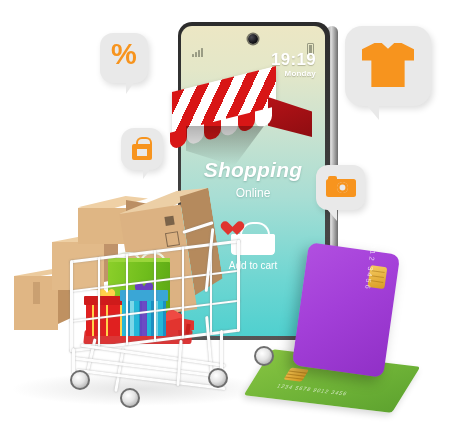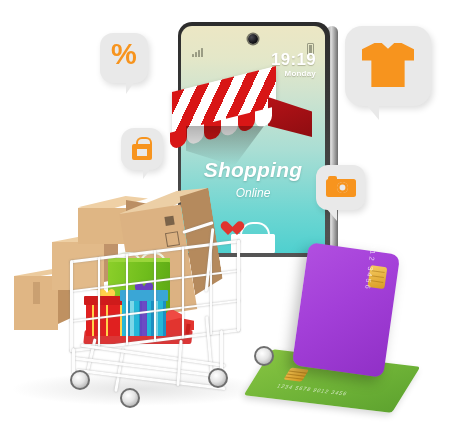--- a/index.html
+++ b/index.html
@@ -1,21 +1,21 @@
 <!DOCTYPE html>
 <html><head>
 <meta charset="utf-8">
 <style>
   html,body{margin:0;padding:0;background:#fff;}
   body{width:453px;height:426px;overflow:hidden;font-family:"Liberation Sans",sans-serif;}
   #scene{position:relative;width:453px;height:426px;background:#ffffff;}
   .abs{position:absolute;}
 
   
-  #phone-wrap{left:178px;top:22px;width:152px;height:235px;}
+  #phone-wrap{left:178px;top:22px;width:152px;height:318px;}
   #phone-body{position:absolute;inset:0;border-radius:14px 14px 8px 8px;
     background:linear-gradient(180deg,#2c2c2c 0%,#3a3a3a 40%,#555 100%);}
   #phone-edge{position:absolute;right:-8px;top:4px;width:12px;height:304px;
     border-radius:6px;background:linear-gradient(90deg,#9a9a9a,#d8d8d8 45%,#6d6d6d);}
   #phone-screen{position:absolute;left:3px;top:4px;right:5px;bottom:4px;border-radius:11px 11px 6px 6px;
     background:linear-gradient(180deg,#ece7c4 0%,#e4e7c8 14%,#cfe3cf 30%,#a9ded4 55%,#6ed6d2 82%,#4fd0cf 100%);
     overflow:hidden;}
   #notch-cam{position:absolute;left:50%;top:8px;margin-left:-5px;width:10px;height:10px;border-radius:50%;
     background:radial-gradient(circle at 35% 32%,#4a4a52 0%,#15151a 60%,#000 100%);
     box-shadow:0 0 0 1.5px rgba(20,20,20,.55);}
@@ -42,21 +42,21 @@
   #awn-scallop{position:absolute;left:-2px;top:28px;display:flex;transform:skewY(-14deg);}
   #awn-scallop span{width:17px;height:17px;border-radius:0 0 9px 9px;display:block;}
   #awn-shadow{position:absolute;left:8px;top:104px;width:78px;height:40px;
     background:linear-gradient(180deg,rgba(0,0,0,.30),rgba(0,0,0,0));
     clip-path:polygon(0 0,100% 0,62% 100%,0 62%);}
 
   #screen-title{position:absolute;left:0;right:0;top:132px;text-align:center;color:#fff;
     font-style:italic;font-weight:700;font-size:21px;letter-spacing:.2px;
     text-shadow:0 1px 2px rgba(60,110,100,.35);}
   #screen-sub{position:absolute;left:0;right:0;top:160px;text-align:center;color:#fff;
-    font-style:italic;font-weight:400;font-size:12px;text-shadow:0 1px 2px rgba(60,110,100,.3);}
+    font-weight:400;font-size:12px;text-shadow:0 1px 2px rgba(60,110,100,.3);}
   #basket-ico{position:absolute;left:50%;top:196px;margin-left:-22px;width:44px;height:34px;}
   #basket-ico .handle{position:absolute;left:9px;top:0;width:26px;height:13px;
     border:2.5px solid #fff;border-bottom:none;border-radius:13px 13px 0 0;}
   #basket-ico .body{position:absolute;left:0;top:12px;width:44px;height:21px;background:#fff;
     border-radius:2px 2px 4px 4px;
     -webkit-mask-image:repeating-linear-gradient(90deg,#000 0 2px,transparent 2px 4px),linear-gradient(#000,#000);
     -webkit-mask-composite:source-over;}
   #basket-ico .bar{position:absolute;left:0;top:12px;width:44px;height:4px;background:#fff;border-radius:2px;}
   #addcart-lbl{position:absolute;left:0;right:0;top:234px;text-align:center;color:#fff;font-size:10px;font-weight:400;}
 

